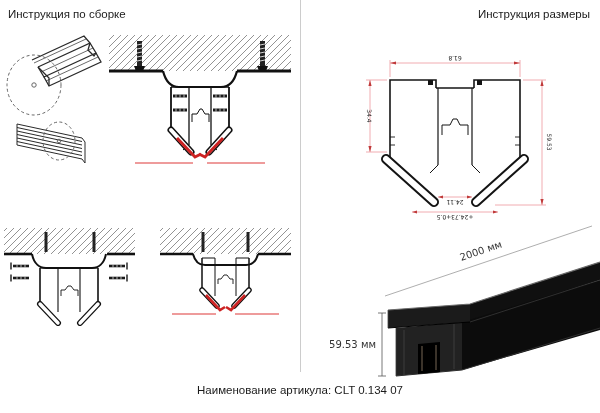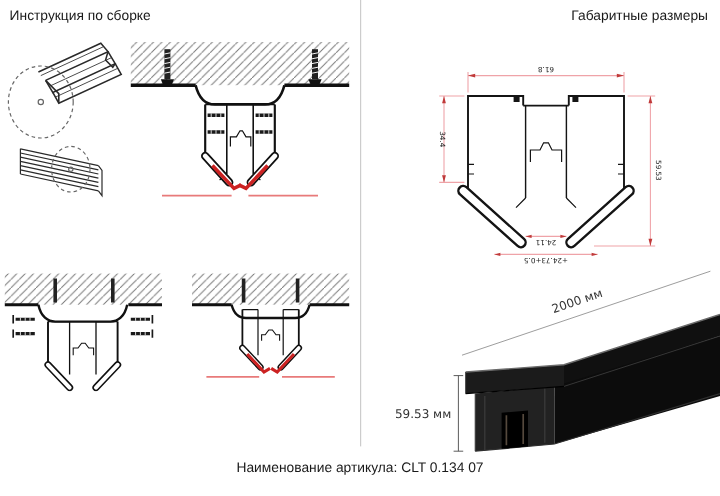--- a/index.html
+++ b/index.html
@@ -13,21 +13,21 @@
   .fig{position:absolute;}
   svg text{font-family:"DejaVu Sans","Liberation Sans",sans-serif;}
   .dimtxt{font-size:6px;fill:#222;}
 </style>
 </head>
 <body>
 
 <div id="stage">
 
   <div id="title-left" class="title">Инструкция по сборке</div>
-  <div id="title-right" class="title">Габаритные размеры</div>
+  <div id="title-right" class="title">Инструкция размеры</div>
   <div id="divider"></div>
 
   <div class="fig" style="left:4px;top:30px;width:102px;height:90px">
     <svg width="102" height="90" viewBox="0 0 102 90">
       <g stroke="#2a2a2a" stroke-width="1.3" fill="none">
         <polyline points="28,30 80,6 86,13 34,37"></polyline>
         <polyline points="34,37 40,47 92,23 86,13"></polyline>
         <polyline points="40,47 45,56 97,32 92,23"></polyline>
         <line x1="30" y1="33" x2="82" y2="9" stroke-width="0.7"></line>
         <line x1="37" y1="42" x2="89" y2="18" stroke-width="0.7"></line>

